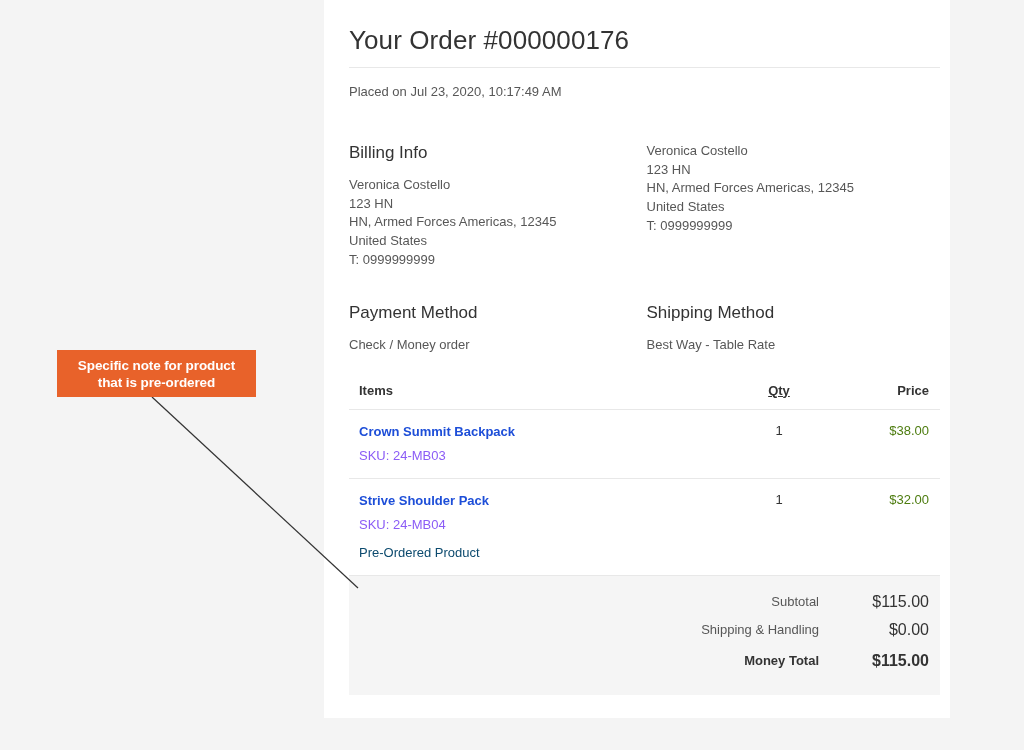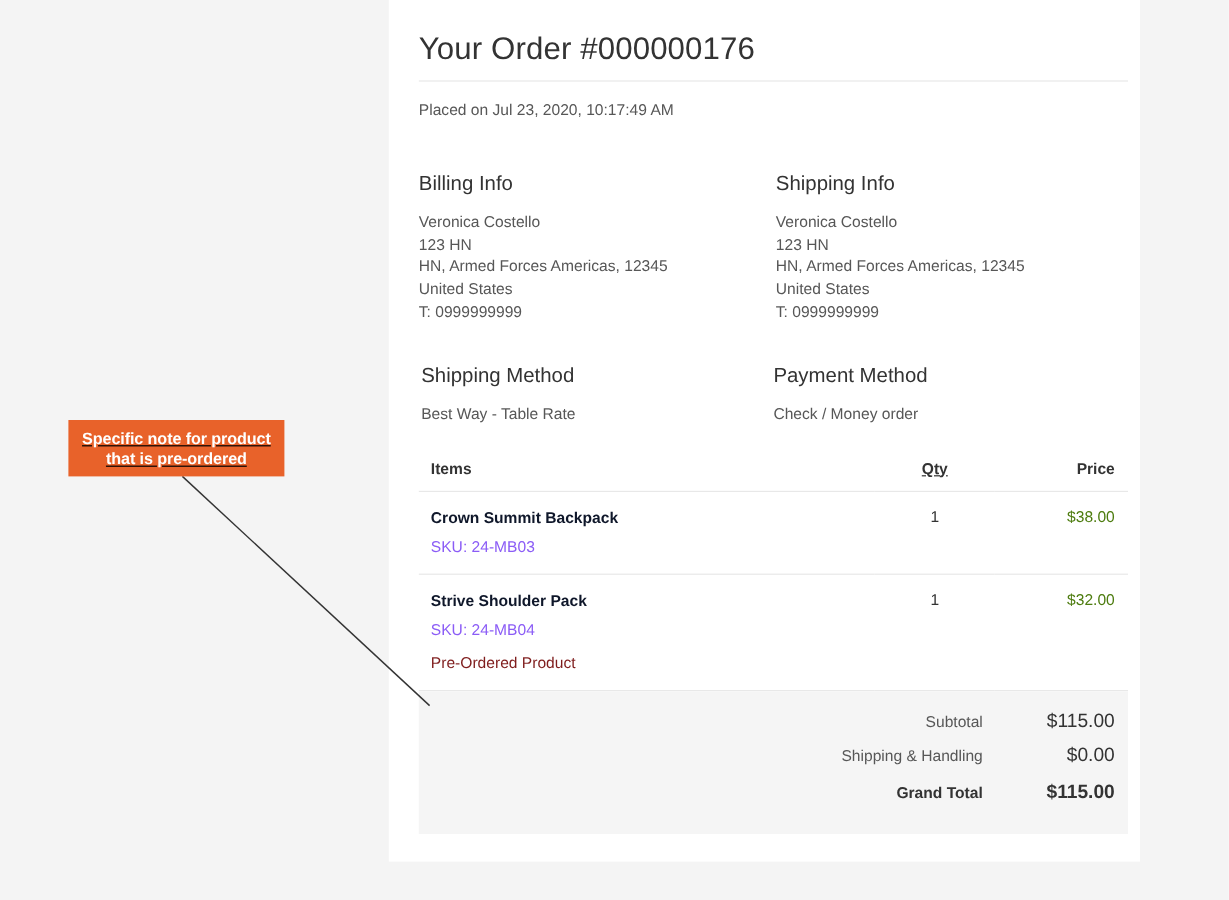--- a/index.html
+++ b/index.html
@@ -117,32 +117,32 @@
     padding-top: 13px;
     padding-bottom: 14px;
   }
   .items-table td.c-name  { padding-left: 10px; }
   .items-table td.c-qty   { text-align: center; font-size: 13px; color: #333333; }
   .items-table td.c-price { text-align: right; font-size: 13px; color: #4d7c0f; padding-right: 11px; }
 
   .prod-name {
     font-size: 13px;
     font-weight: bold;
-    color: #0f172a;
+    color: #1d4ed8;
     line-height: 17px;
   }
   .prod-sku {
     font-size: 13px;
     color: #8b5cf6;
     line-height: 17px;
     padding-top: 7px;
   }
   .prod-note {
     font-size: 13px;
-    color: #7f1d1d;
+    color: #0c4a6e;
     line-height: 17px;
     padding-top: 11px;
   }
 
   
   .totals-wrap {
     background: #f5f5f5;
     padding: 12px 0 20px 0;
   }
   .totals-table {
@@ -173,28 +173,27 @@
     font-weight: bold;
     color: #333333;
     padding-top: 8px;
   }
 
   
   #annotation-callout {
     position: absolute;
     left: 57px;
     top: 350px;
-    width: 180px;
+    width: 199px;
     height: 47px;
     background: #e8622a;
     display: flex;
     align-items: center;
     justify-content: center;
     box-sizing: border-box;
-    text-decoration: underline;
   }
   #annotation-callout .callout-text {
     color: #ffffff;
     font-size: 13.5px;
     font-weight: bold;
     line-height: 17px;
     text-align: center;
     letter-spacing: -0.1px;
   }
   #leader-line {
@@ -219,37 +218,36 @@
     <div class="cols">
       <div class="col left">
         <h2 class="block-title">Billing Info</h2>
         <div class="addr-line">Veronica Costello</div>
         <div class="addr-line">123 HN</div>
         <div class="addr-line">HN, Armed Forces Americas, 12345</div>
         <div class="addr-line">United States</div>
         <div class="addr-line">T: 0999999999</div>
       </div>
       <div class="col right">
-        <h2 class="block-title">Shipping Info</h2>
         <div class="addr-line">Veronica Costello</div>
         <div class="addr-line">123 HN</div>
         <div class="addr-line">HN, Armed Forces Americas, 12345</div>
         <div class="addr-line">United States</div>
         <div class="addr-line">T: 0999999999</div>
       </div>
     </div>
 
     <div class="methods">
+      <div class="col left">
+        <h2 class="block-title">Payment Method</h2>
+        <div class="method-value">Check / Money order</div>
+      </div>
       <div class="col right">
         <h2 class="block-title">Shipping Method</h2>
         <div class="method-value">Best Way - Table Rate</div>
-      </div>
-      <div class="col left">
-        <h2 class="block-title">Payment Method</h2>
-        <div class="method-value">Check / Money order</div>
       </div>
     </div>
 
     <table class="items-table">
       <thead>
         <tr>
           <th class="col-items">Items</th>
           <th class="col-qty">Qty</th>
           <th class="col-price">Price</th>
         </tr>
@@ -280,21 +278,21 @@
         <tbody>
           <tr>
             <th>Subtotal</th>
             <td>$115.00</td>
           </tr>
           <tr>
             <th>Shipping &amp; Handling</th>
             <td>$0.00</td>
           </tr>
           <tr class="grand">
-            <th>Grand Total</th>
+            <th>Money Total</th>
             <td>$115.00</td>
           </tr>
         </tbody>
       </table>
     </div>
 
   </div>
 </div>
 
 <svg id="leader-line" viewBox="0 0 1024 750">

